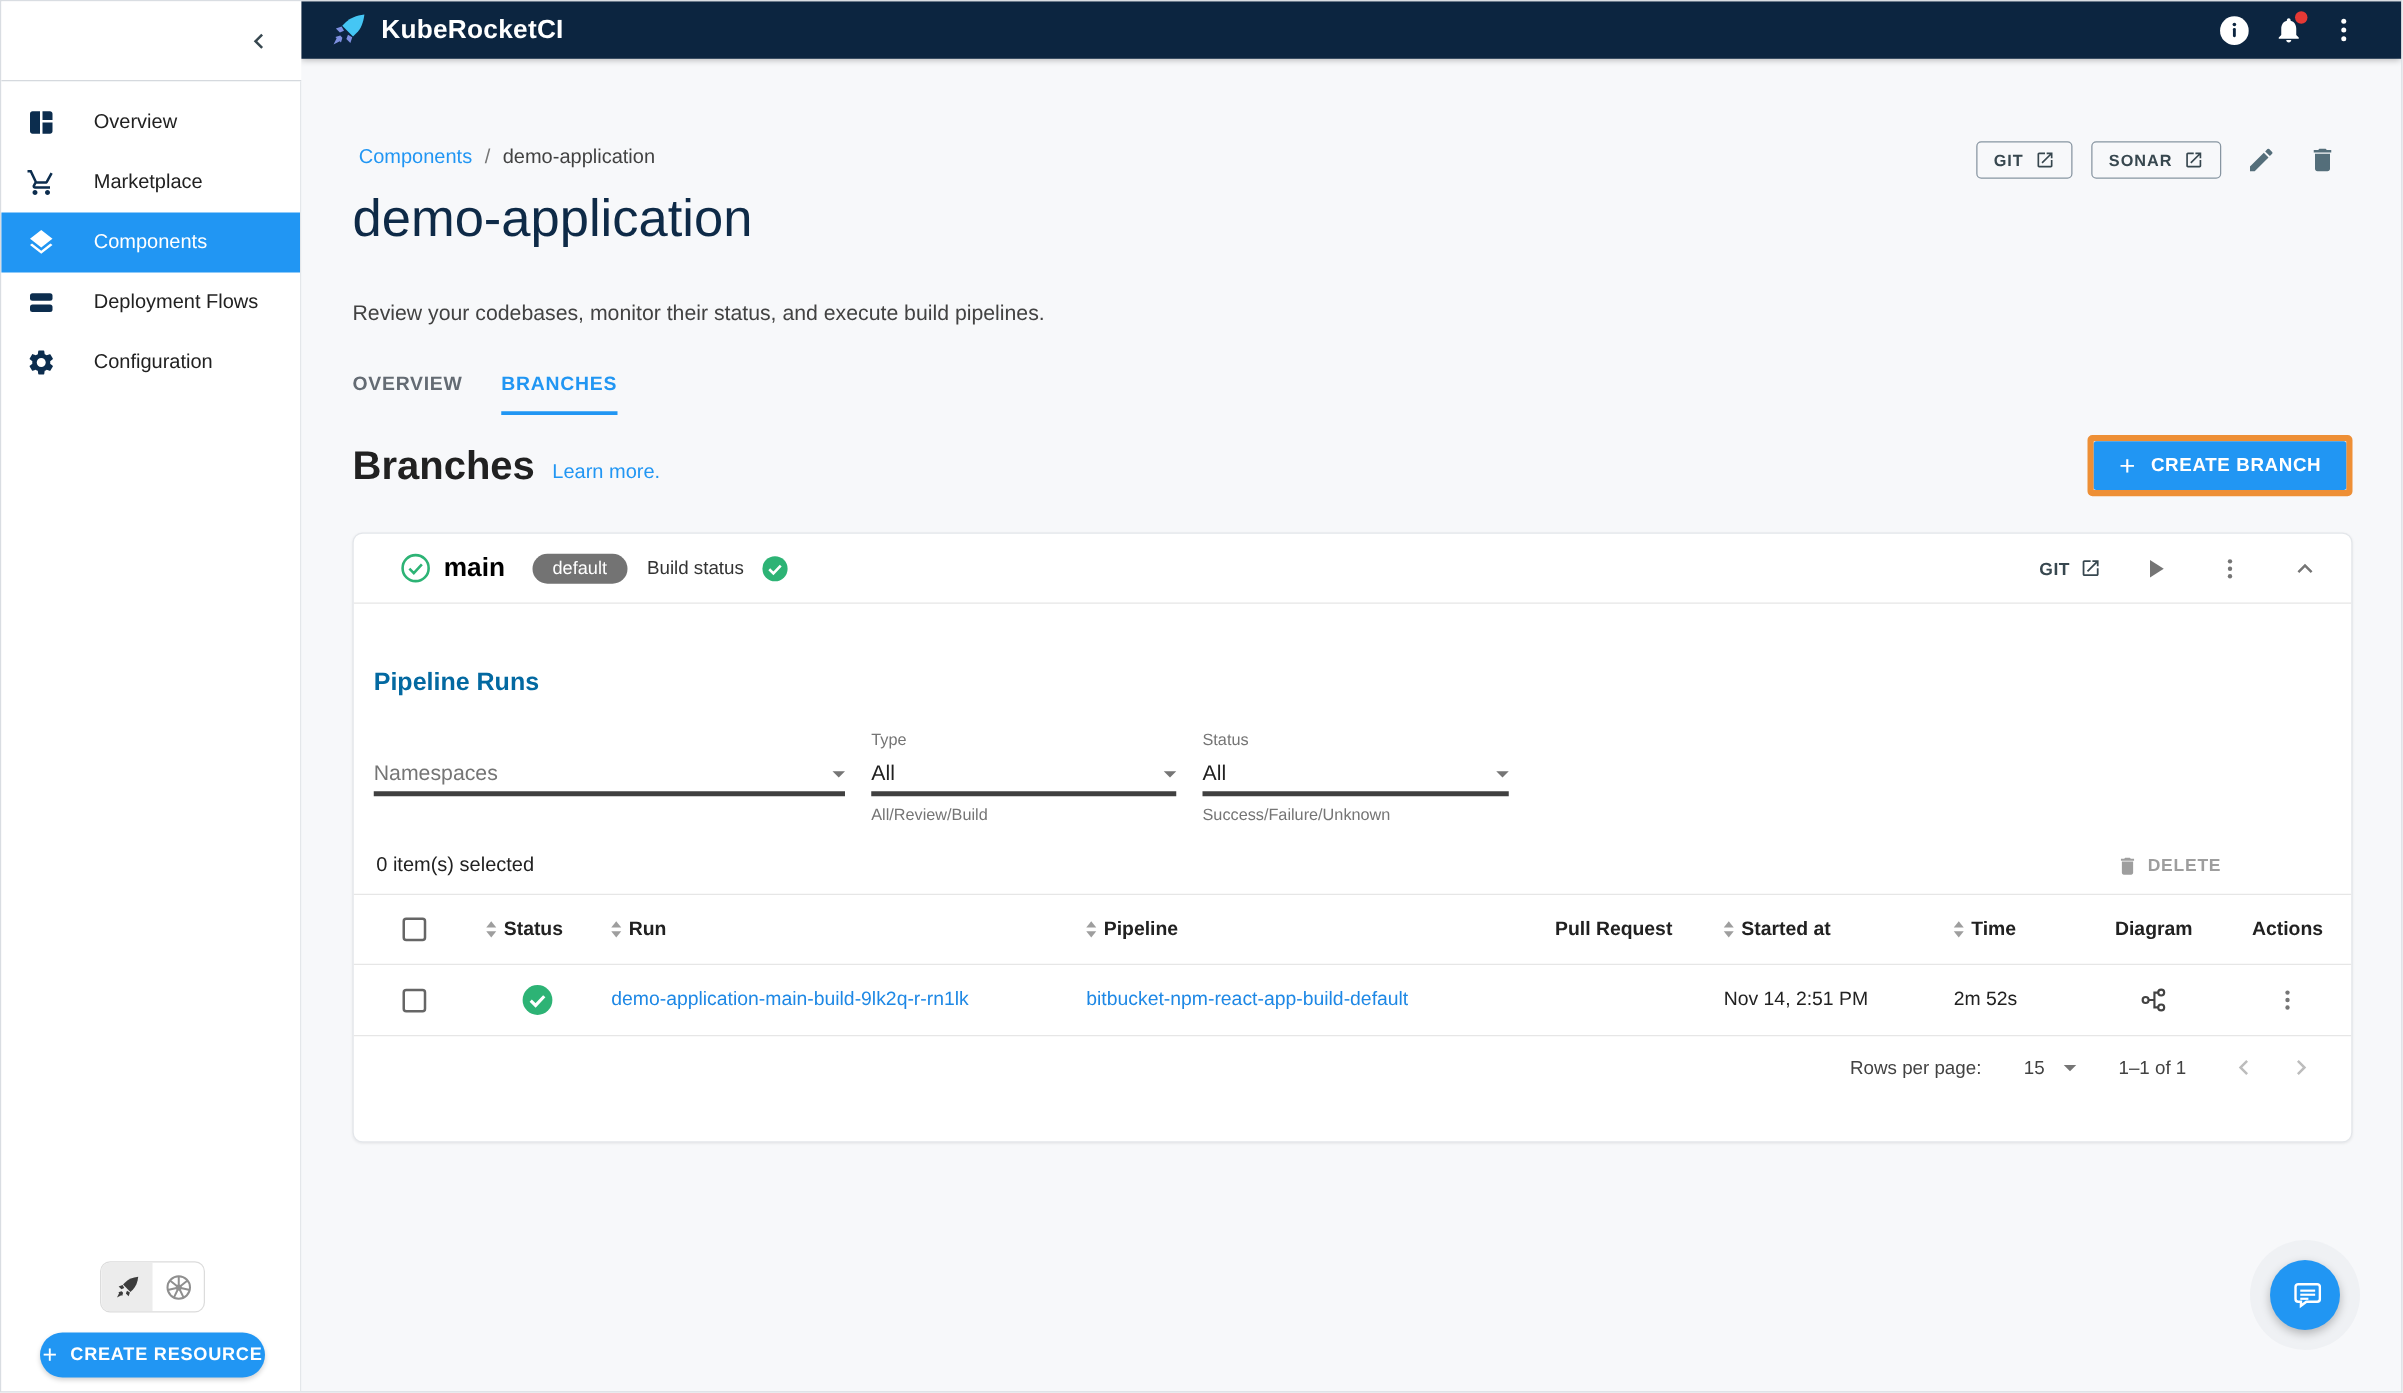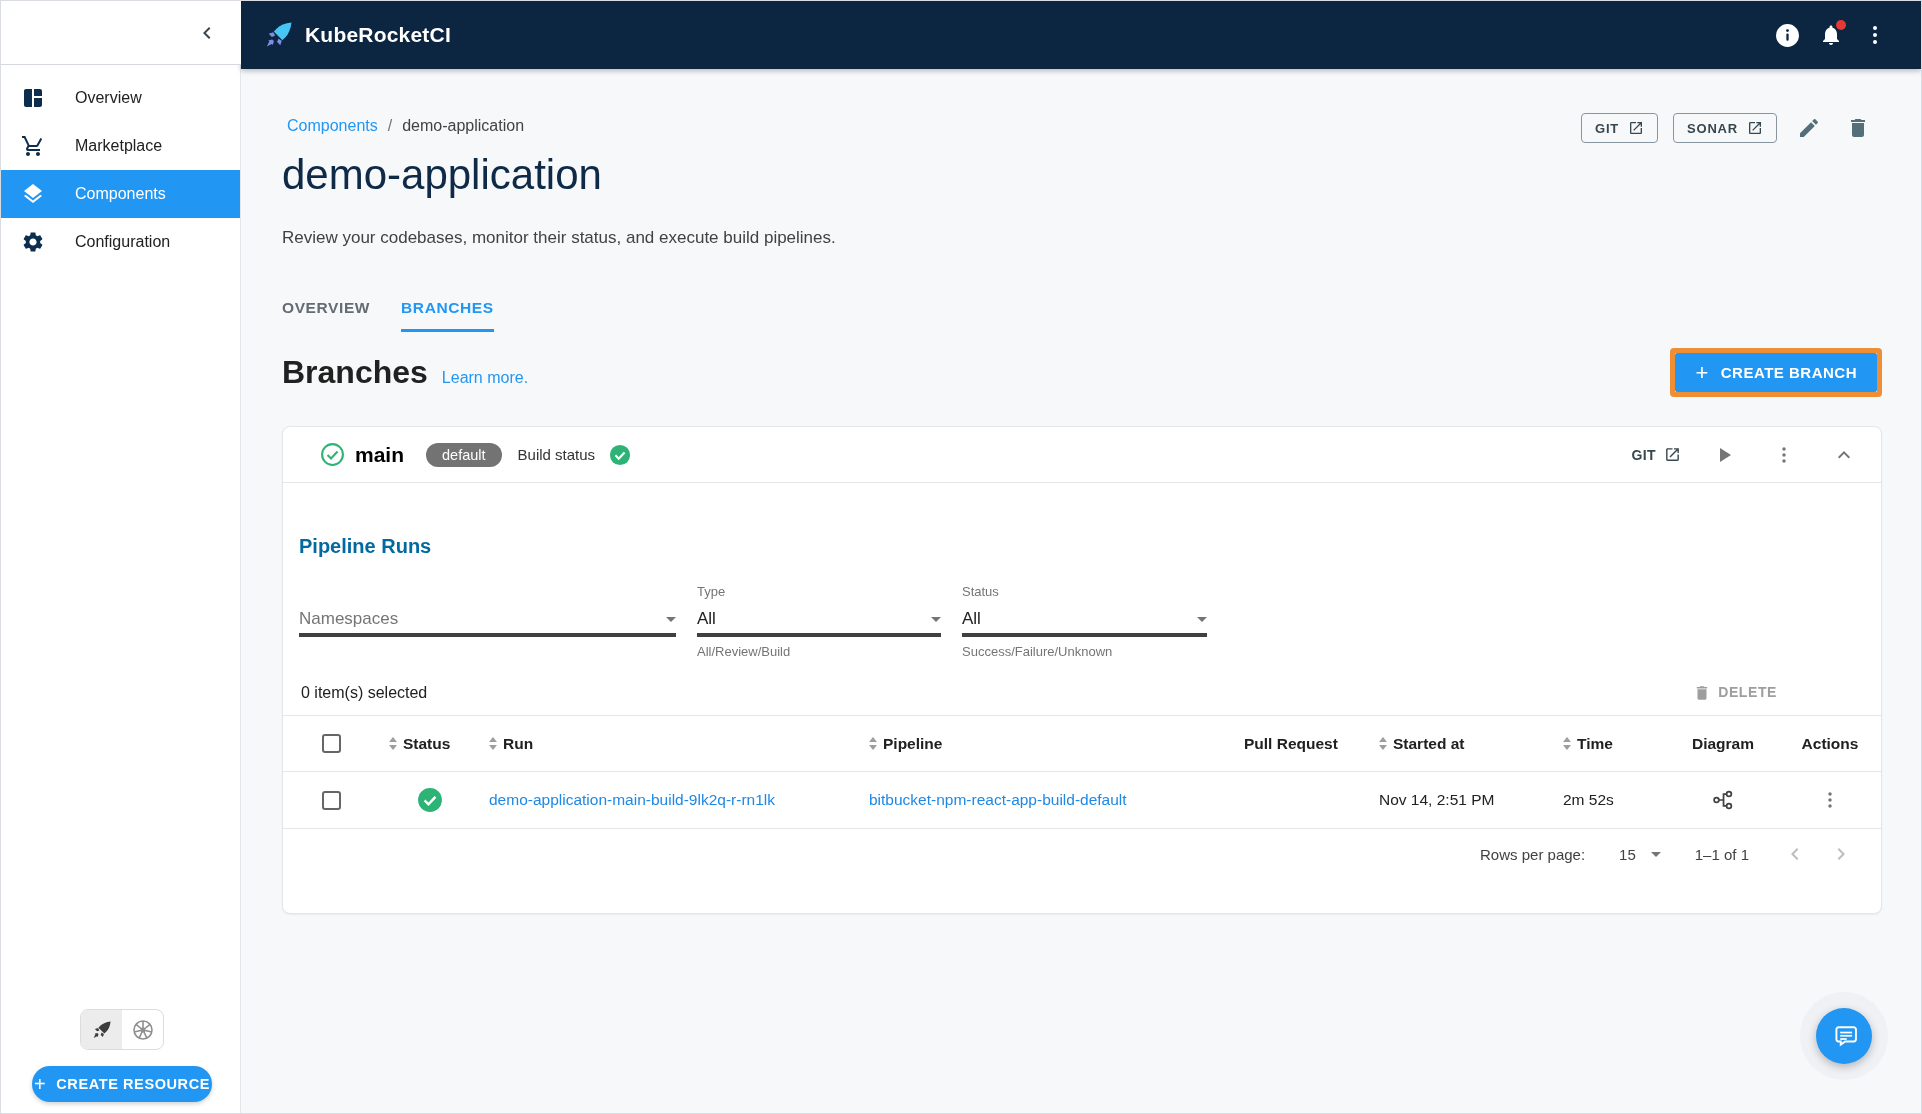--- a/index.html
+++ b/index.html
@@ -6,21 +6,21 @@
   html,body { width:1922px; height:1114px; }
   body {
     font-family:"Liberation Sans", sans-serif;
     background:#f7f8fa; position:relative; overflow:hidden;
     border:1px solid #d9dde2;
   }
   svg { display:block; }
 
   
   .topbar {
-    position:absolute; left:240px; top:0; right:0; height:68px;
+    position:absolute; left:240px; top:0; right:0; height:46px;
     background:#0c2540; display:flex; align-items:center;
     box-shadow:0 2px 5px rgba(0,0,0,.25); z-index:30;
   }
   .topbar .logo-wrap { display:flex; align-items:center; gap:10px; padding-left:22px; }
   .topbar .app-title { color:#fff; font-size:21px; font-weight:700; letter-spacing:.2px; }
   .topbar-right { margin-left:auto; display:flex; align-items:center; gap:18px; padding-right:33px; }
   .tb-iconbtn { width:26px; height:26px; position:relative; cursor:pointer; display:flex; align-items:center; justify-content:center; }
   .bell-badge { position:absolute; top:-2px; right:-2px; width:10px; height:10px; border-radius:50%; background:#e53935; }
 
   .header-left-box {
@@ -67,21 +67,21 @@
 
   .page-actions { position:absolute; top:46px; right:46px; display:flex; align-items:center; gap:15px; }
   .outline-btn {
     height:30px; border:1px solid #8795a1; border-radius:4px; background:transparent;
     display:flex; align-items:center; gap:9px; padding:0 13px; cursor:pointer;
     font-family:inherit; font-size:13px; font-weight:700; letter-spacing:.8px; color:#37474f;
   }
   .icon-btn { width:34px; height:34px; display:flex; align-items:center; justify-content:center; cursor:pointer; }
 
   .page-title { position:absolute; left:41px; top:86px; font-size:42px; font-weight:400; color:#0e2a47; }
-  .page-subtitle { position:absolute; left:41px; top:163px; font-size:17px; color:#424242; }
+  .page-subtitle { position:absolute; left:41px; top:176px; font-size:17px; color:#424242; }
 
   .tabs { position:absolute; left:41px; top:224px; display:flex; gap:31px; }
   .tab {
     height:43px; display:flex; align-items:flex-start; padding-top:10px;
     font-size:15.5px; font-weight:700; letter-spacing:.6px; color:#646b73;
     border-bottom:3px solid transparent; cursor:pointer;
   }
   .tab.active { color:#2196f3; border-bottom-color:#2196f3; }
 
   .branches-row { position:absolute; left:41px; top:283px; right:39px; display:flex; align-items:center; }
@@ -228,20 +228,29 @@
 
   <div class="nav-item selected">
     <span class="nav-icon">
       <svg width="24" height="24" viewBox="0 0 24 24">
           <path d="M11.99 18.54l-7.37-5.73L3 14.07l9 7 9-7-1.63-1.26-7.38 5.73zM12 16l7.36-5.73L21 9l-9-7-9 7 1.63 1.27L12 16z"></path>
         </svg>
     </span>
     <span class="nav-label">Components</span>
   </div>
 
+  <div class="nav-item">
+    <span class="nav-icon">
+      <svg width="24" height="24" viewBox="0 0 24 24">
+          <rect x="3" y="4.5" width="18" height="6" rx="2"></rect>
+          <rect x="3" y="13.5" width="18" height="6" rx="2"></rect>
+        </svg>
+    </span>
+    <span class="nav-label">Deployment Flows</span>
+  </div>
 
   <div class="nav-item">
     <span class="nav-icon">
       <svg width="24" height="24" viewBox="0 0 24 24">
           <path d="M19.14 12.94c.04-.3.06-.61.06-.94 0-.32-.02-.64-.07-.94l2.03-1.58c.18-.14.23-.41.12-.61l-1.92-3.32c-.12-.22-.37-.29-.59-.22l-2.39.96c-.5-.38-1.03-.7-1.62-.94l-.36-2.54c-.04-.24-.24-.41-.48-.41h-3.84c-.24 0-.43.17-.47.41l-.36 2.54c-.59.24-1.13.57-1.62.94l-2.39-.96c-.22-.08-.47 0-.59.22L2.74 8.87c-.12.21-.08.47.12.61l2.03 1.58c-.05.3-.09.63-.09.94s.02.64.07.94l-2.03 1.58c-.18.14-.23.41-.12.61l1.92 3.32c.12.22.37.29.59.22l2.39-.96c.5.38 1.03.7 1.62.94l.36 2.54c.05.24.24.41.48.41h3.84c.24 0 .44-.17.47-.41l.36-2.54c.59-.24 1.13-.56 1.62-.94l2.39.96c.22.08.47 0 .59-.22l1.92-3.32c.12-.22.07-.47-.12-.61l-2.01-1.58zM12 15.6c-1.98 0-3.6-1.62-3.6-3.6s1.62-3.6 3.6-3.6 3.6 1.62 3.6 3.6-1.62 3.6-3.6 3.6z"></path>
         </svg>
     </span>
     <span class="nav-label">Configuration</span>
   </div>
 

